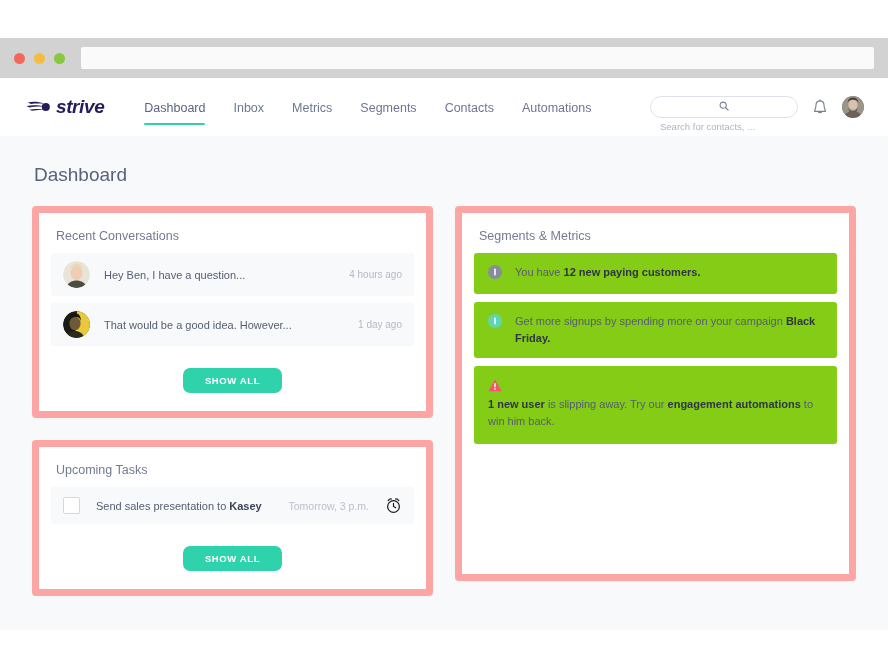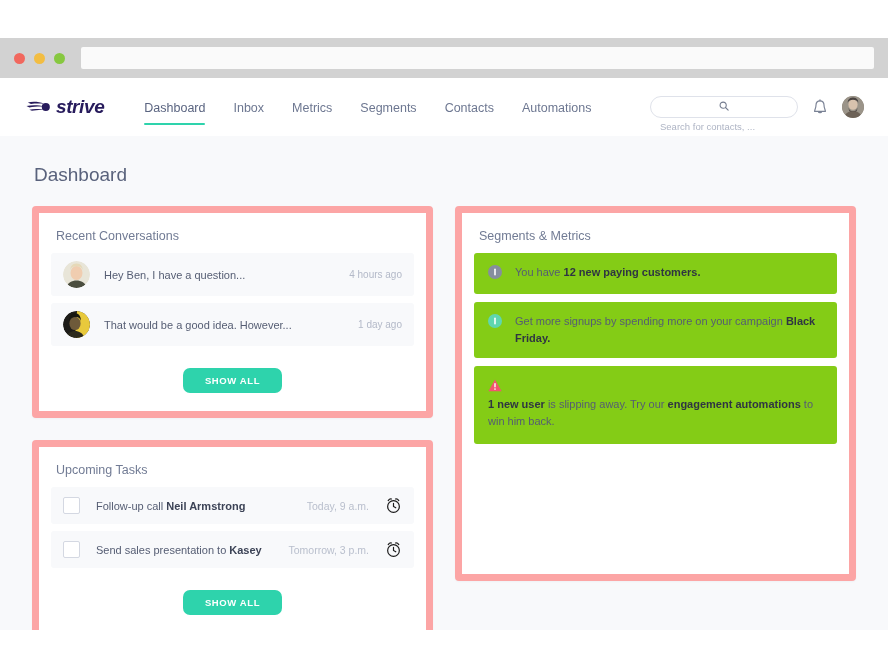--- a/index.html
+++ b/index.html
@@ -387,35 +387,20 @@
           </div>
           <div class="btn-row">
             <button class="btn-showall">SHOW ALL</button>
           </div>
         </div>
 
         <div class="card">
           <div class="card-title">Upcoming Tasks</div>
           <div class="card-body">
 
-            <div class="task-row">
-              <span class="task-check"></span>
-              <span class="task-text">
-                <span>Follow-up call </span><b>Neil Armstrong</b>
-              </span>
-              <span class="task-time">Today, 9 a.m.</span>
-              <span>
-                <svg class="alarm" width="17" height="17" viewBox="0 0 18 18">
-                  <circle cx="9" cy="10" r="6.2" fill="none" stroke="#1b1b1b" stroke-width="1.25"></circle>
-                  <path d="M9 6.6 L9 10 L11.4 11.4" fill="none" stroke="#1b1b1b" stroke-width="1.25" stroke-linecap="round"></path>
-                  <path d="M3.4 3.8 C4.4 2.3 5.9 1.8 6.9 2.1" fill="none" stroke="#1b1b1b" stroke-width="1.25" stroke-linecap="round"></path>
-                  <path d="M14.6 3.8 C13.6 2.3 12.1 1.8 11.1 2.1" fill="none" stroke="#1b1b1b" stroke-width="1.25" stroke-linecap="round"></path>
-                </svg>
-              </span>
-            </div>
 
             <div class="task-row">
               <span class="task-check"></span>
               <span class="task-text">
                 <span>Send sales presentation to </span><b>Kasey</b>
               </span>
               <span class="task-time">Tomorrow, 3 p.m.</span>
               <span>
                 <svg class="alarm" width="17" height="17" viewBox="0 0 18 18">
                   <circle cx="9" cy="10" r="6.2" fill="none" stroke="#1b1b1b" stroke-width="1.25"></circle>

